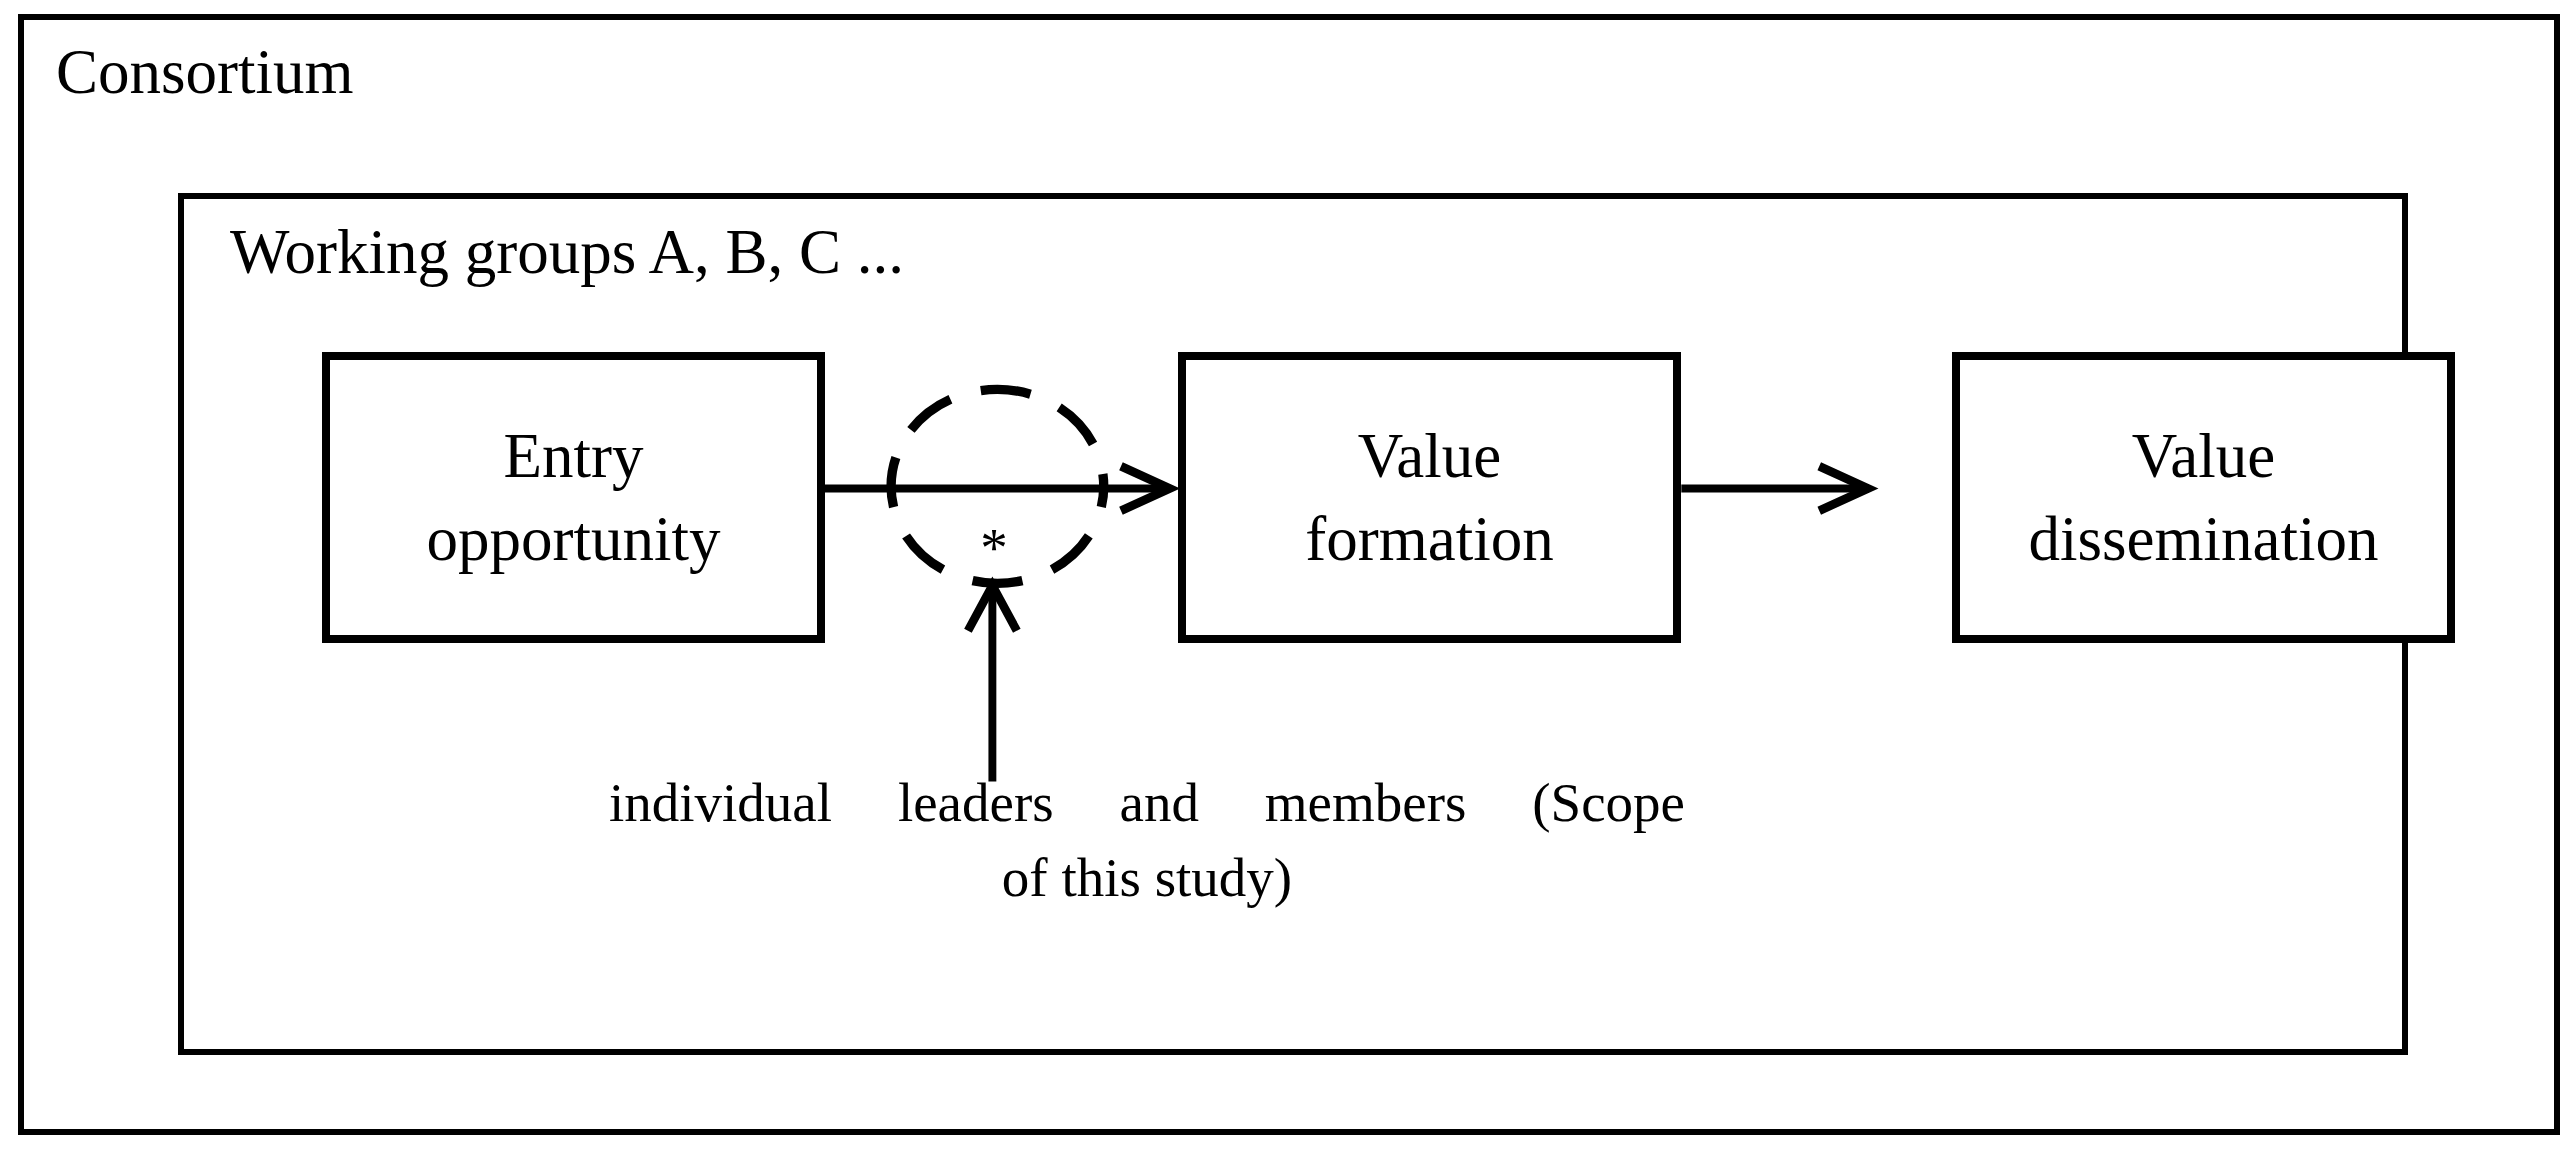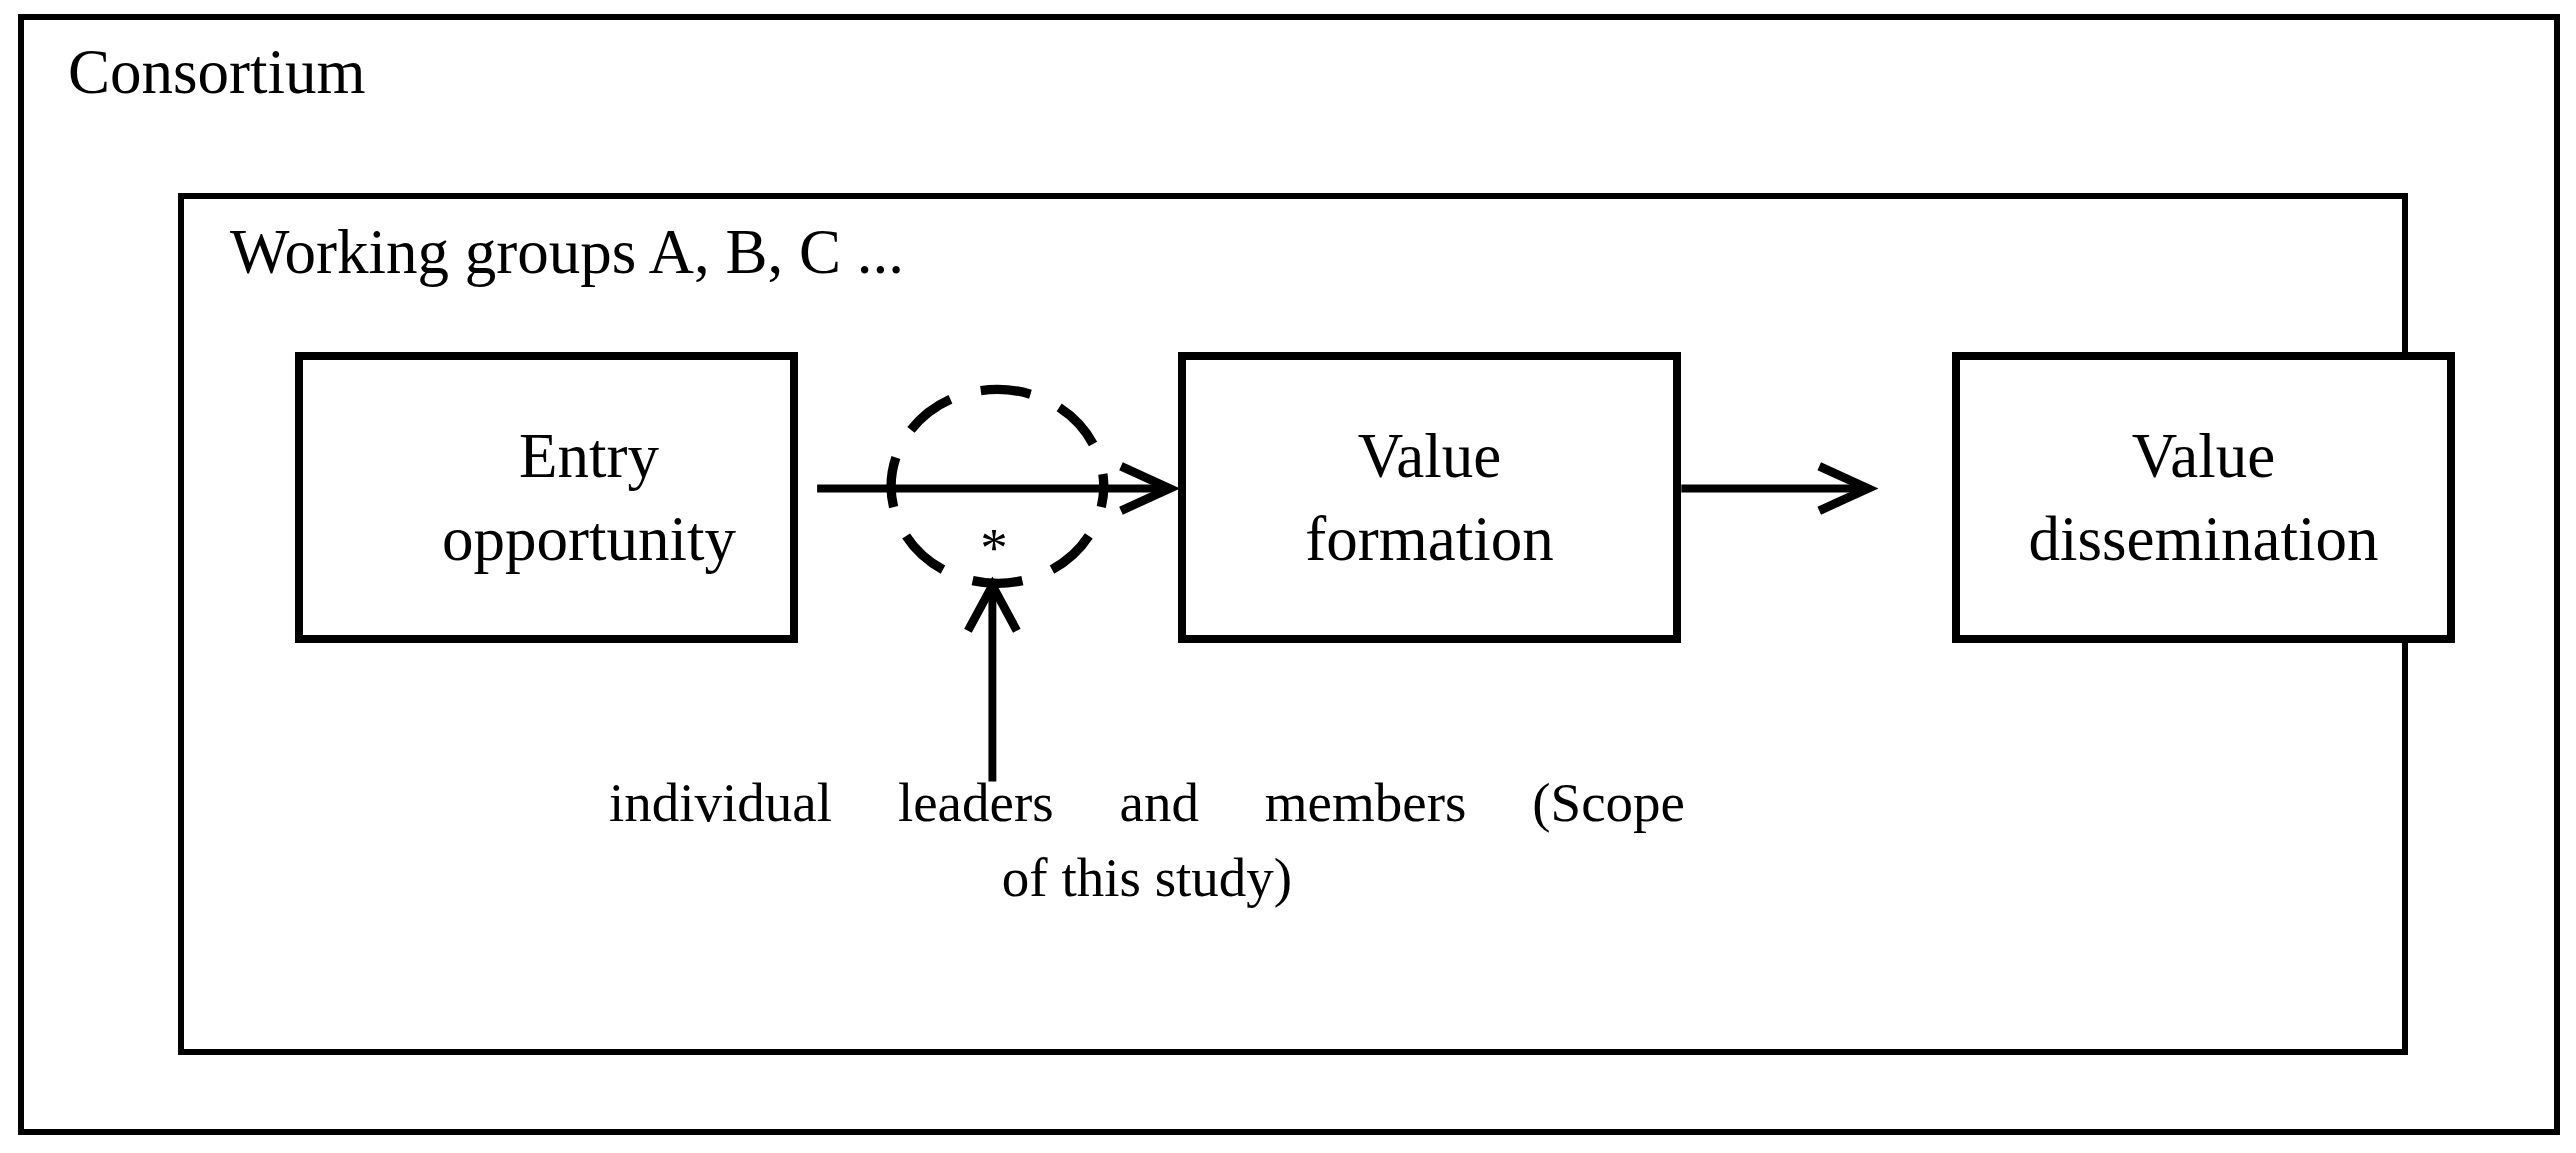--- a/index.html
+++ b/index.html
@@ -27,21 +27,21 @@
     background: transparent;
   }
   .frame-label {
     position: absolute;
     font-size: 63px;
     line-height: 1.15;
     white-space: pre;
     color: #000000;
   }
   .outer-frame  { left: 18px;  top: 14.4px;  width: 2542px; height: 1121px; }
-  .outer-label  { left: 68px;  top: 36px;  }
+  .outer-label  { left: 56px;  top: 36px;  }
   .inner-frame  { left: 178px; top: 193px; width: 2230px; height: 862px; }
   .inner-label  { left: 221px; top: 216px; margin-left: 9px; }
 
   .process-box {
     position: absolute;
     box-sizing: border-box;
     border: 8.6px solid #000000;
     background: #ffffff;
     width: 503px;
     height: 291px;
@@ -50,21 +50,21 @@
     align-items: center;
     justify-content: center;
   }
   .process-box .box-label {
     font-size: 63px;
     line-height: 83px;
     text-align: center;
     max-width: 402px;
     color: #000000;
   }
-  .box-entry         { left: 295px; justify-content: flex-end;  }
+  .box-entry         { left: 322px;  }
   .box-formation     { left: 1178px; }
   .box-dissemination { left: 1952px; }
 
   .connector-layer {
     position: absolute;
     left: 0;
     top: 0;
     width: 2576px;
     height: 1153px;
     pointer-events: none;

